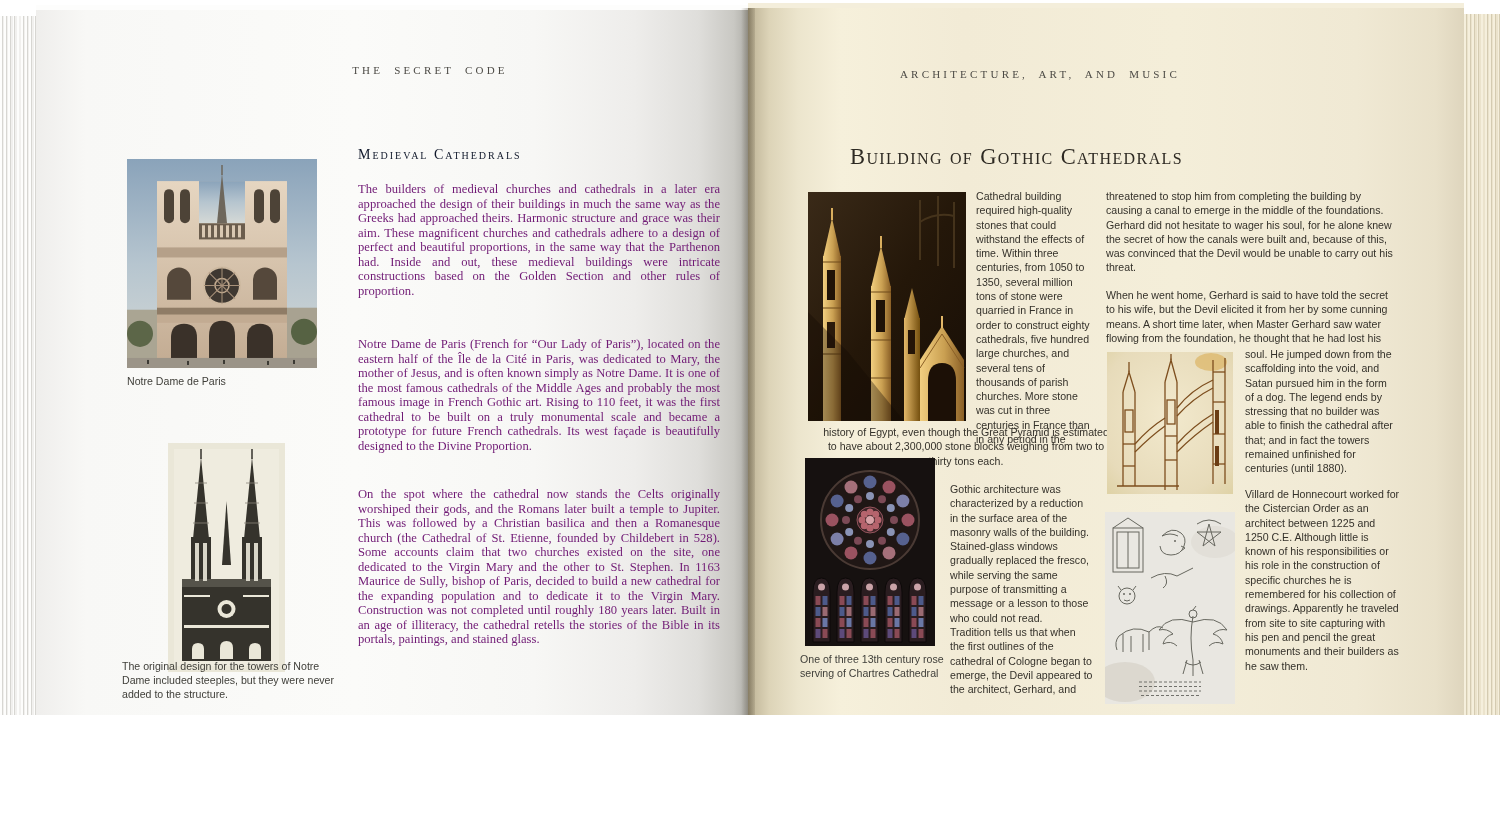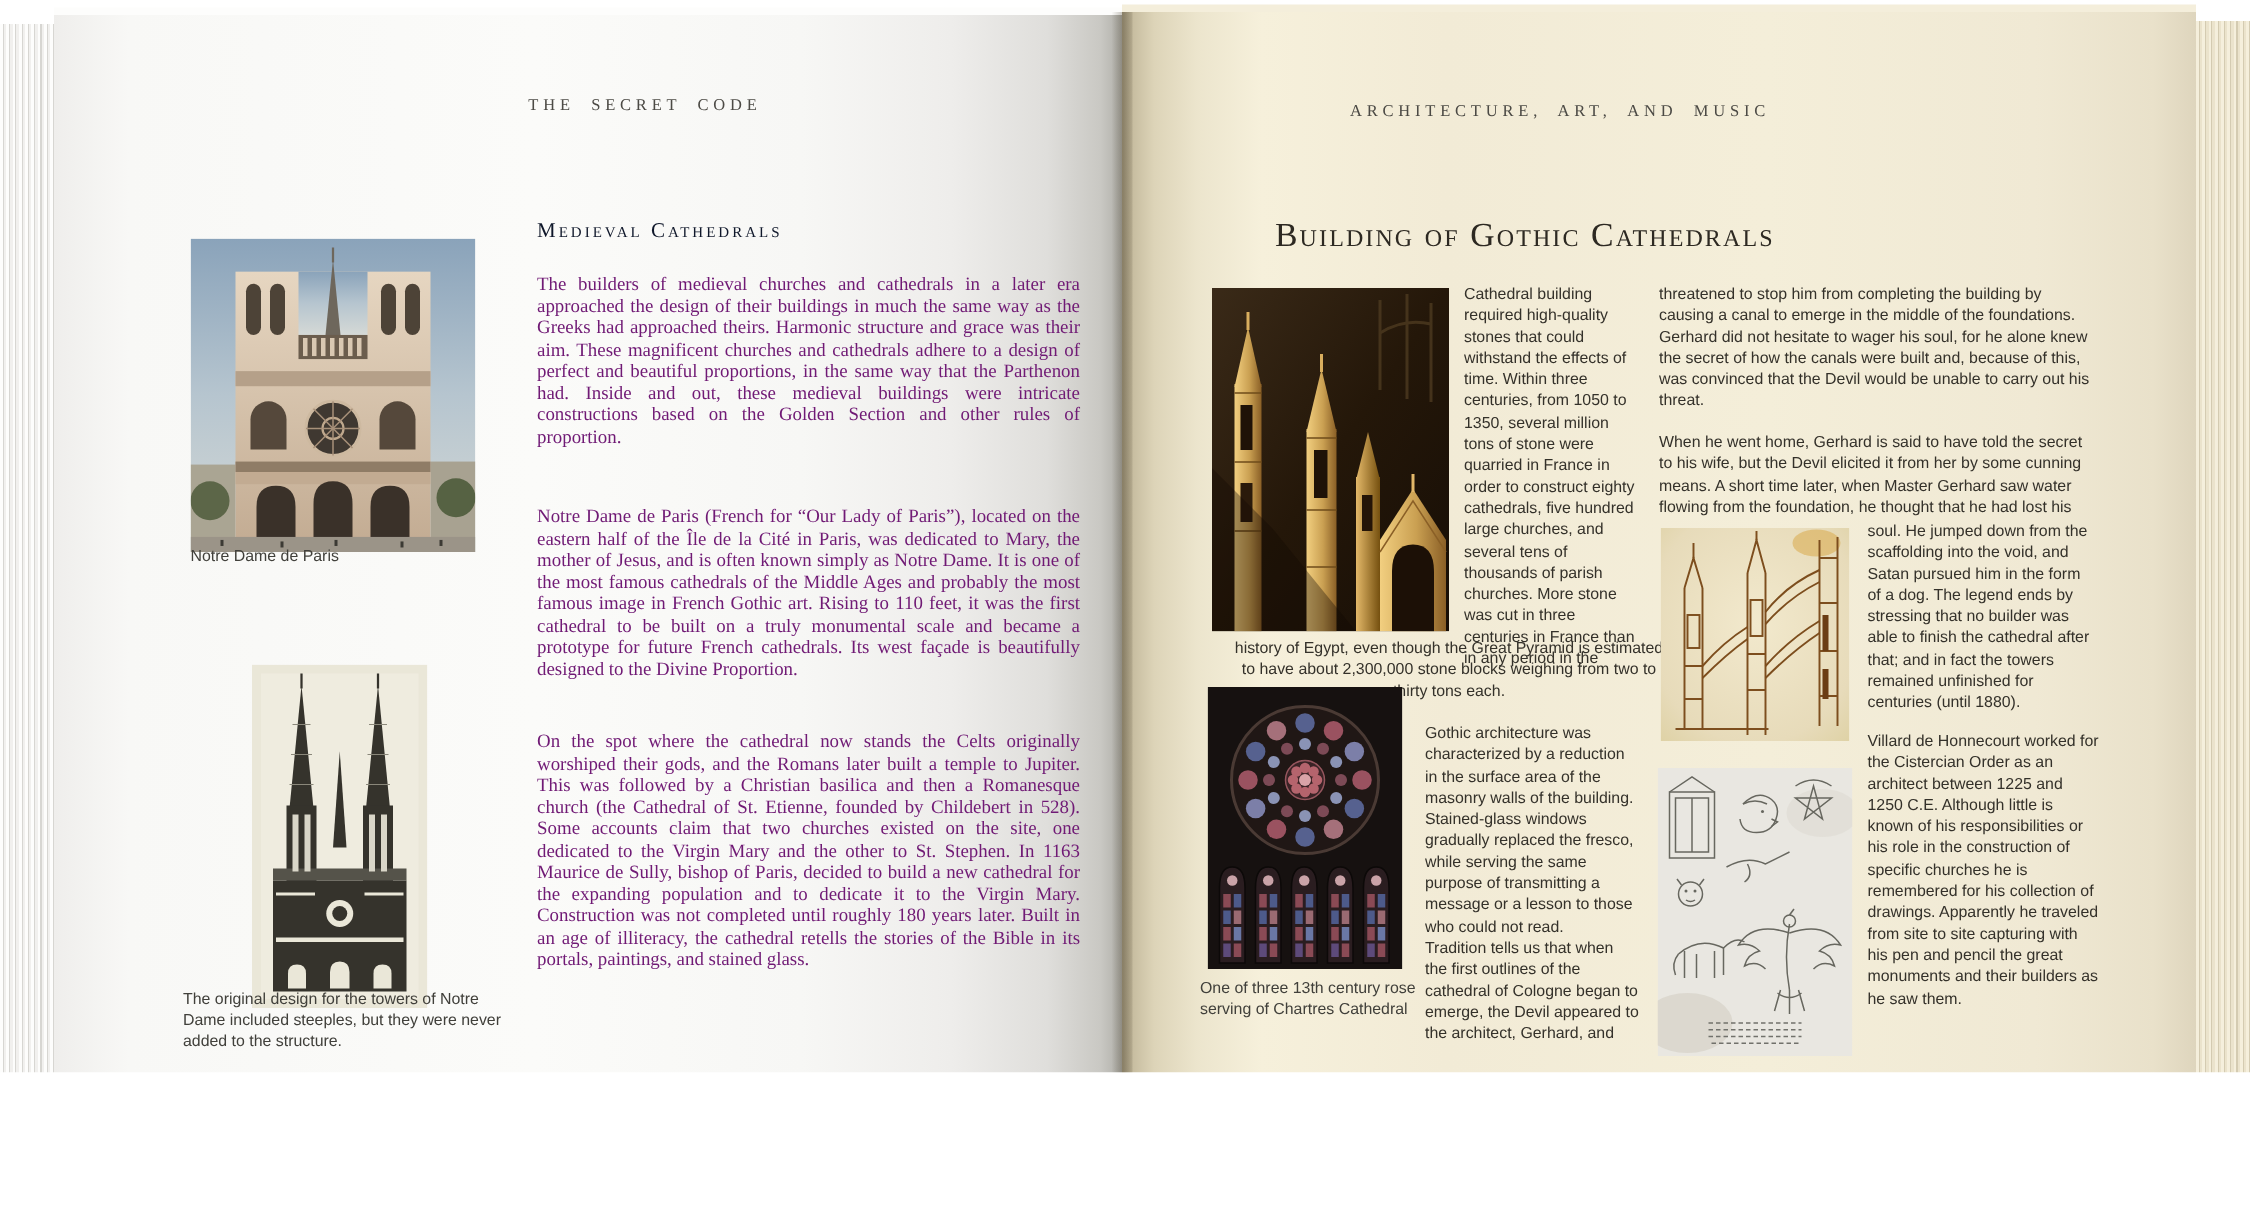--- a/index.html
+++ b/index.html
@@ -125,21 +125,21 @@
       <g fill="#3c3a34">
         <rect x="20" y="200" width="2" height="4"></rect>
           <rect x="60" y="201" width="2" height="4"></rect>
           <rect x="96" y="200" width="2" height="4"></rect>
         <rect x="140" y="201" width="2" height="4"></rect>
           <rect x="166" y="200" width="2" height="4"></rect>
       </g>
     </svg>
   </div>
 
-  <div class="abs cap" style="left:127px;top:364px;width:205px;">Notre Dame de Paris</div>
+  <div class="abs cap" style="left:127px;top:374px;width:205px;">Notre Dame de Paris</div>
 
   <div class="fig" style="left:168px;top:443px;width:117px;height:229px;">
     <svg viewBox="0 0 117 229" preserveAspectRatio="none">
       <rect width="117" height="229" fill="#eae7d8"></rect>
       <rect x="6" y="6" width="105" height="217" fill="#efecdf"></rect>
       <g fill="#35332c">
         <polygon points="33,14 25,96 41,96"></polygon>
         <rect x="23" y="94" width="20" height="52"></rect>
         <polygon points="84,14 76,96 92,96"></polygon>
         <rect x="74" y="94" width="20" height="52"></rect>

